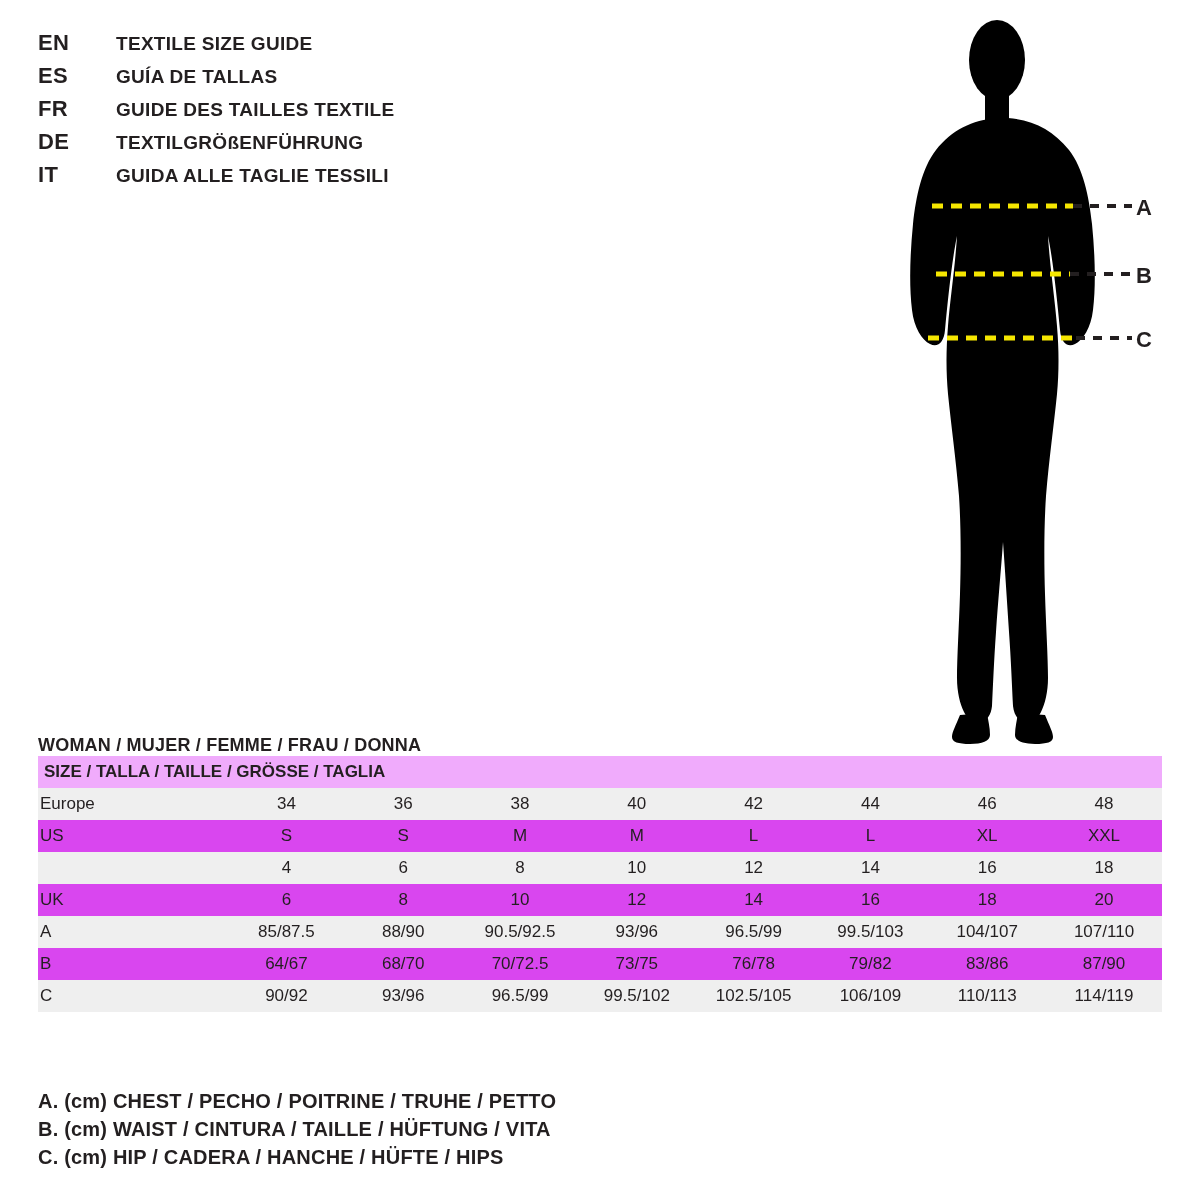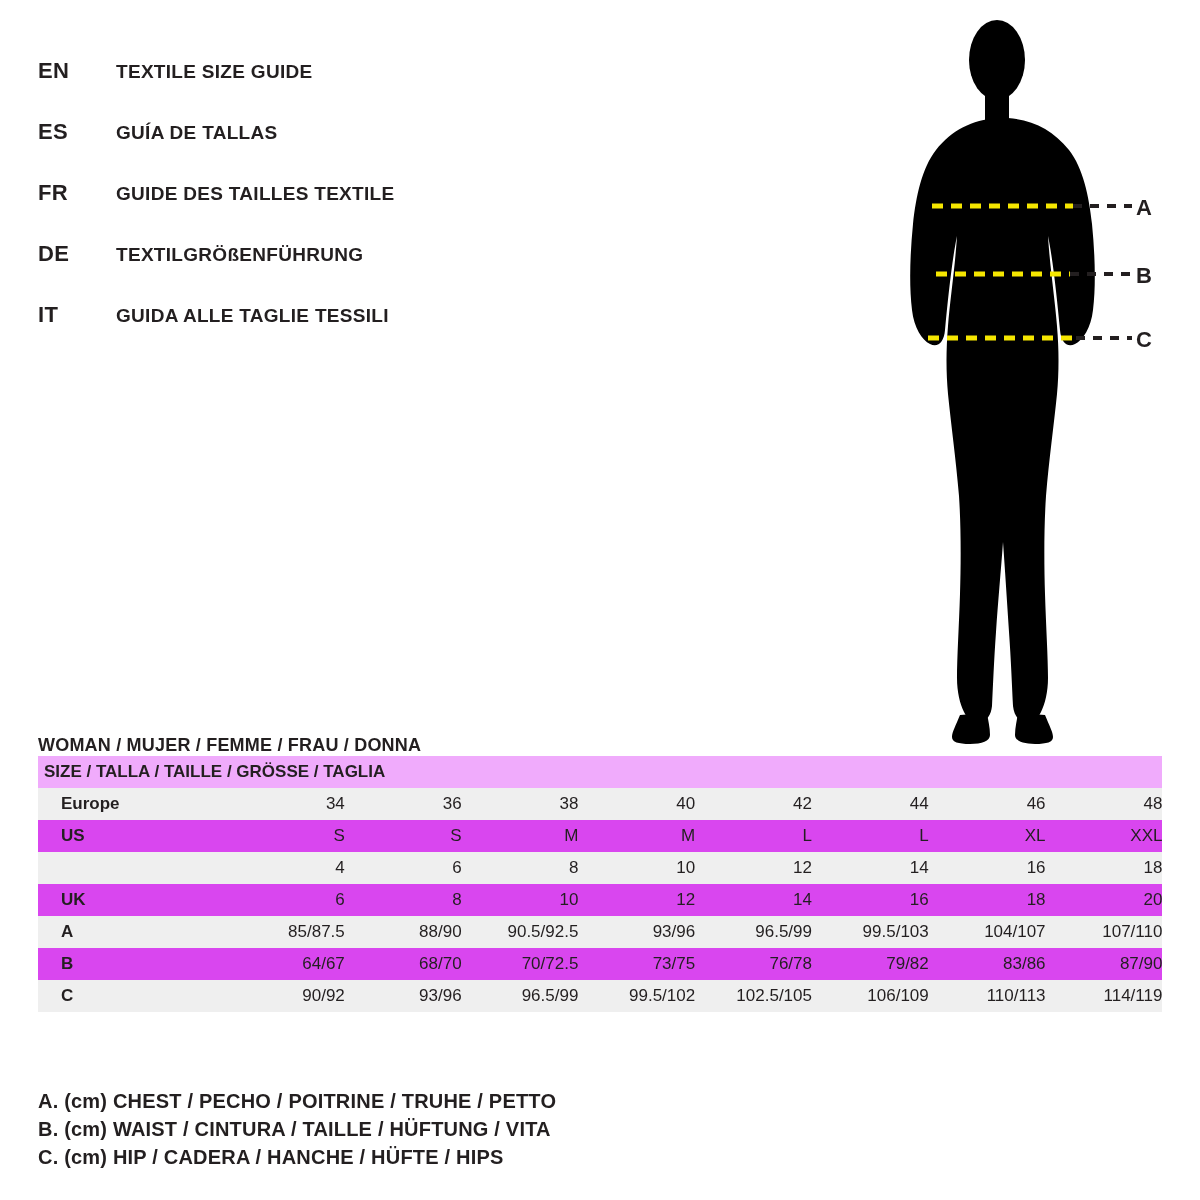--- a/index.html
+++ b/index.html
@@ -20,21 +20,20 @@
   #title-block {
     position: absolute;
     left: 38px;
     top: 30px;
     width: 560px;
   }
   .title-row {
     display: flex;
     align-items: baseline;
     height: 33px;
-    margin-top: 28px;
   }
   .title-lang {
     width: 78px;
     font-size: 22px;
     font-weight: bold;
     letter-spacing: 0.4px;
   }
   .title-text {
     font-size: 19px;
     font-weight: bold;
@@ -92,26 +91,26 @@
     background: #f0abfc;
     text-align: left;
     font-weight: bold;
     padding-left: 6px;
   }
   tr.row-alt td { background: #efefef; }
   tr.row-plain td { background: #d946ef; }
 
   td.rowlabel {
     text-align: left;
-    padding-left: 23px;
-    font-weight: bold;
+    padding-left: 2px;
+    font-weight: normal;
     margin-left: 44px;
   }
   td.val {
-    text-align: right;
+    text-align: center;
     font-weight: normal;
   }
 
   
   #footnotes {
     position: absolute;
     left: 38px;
     top: 1090px;
     width: 700px;
   }

